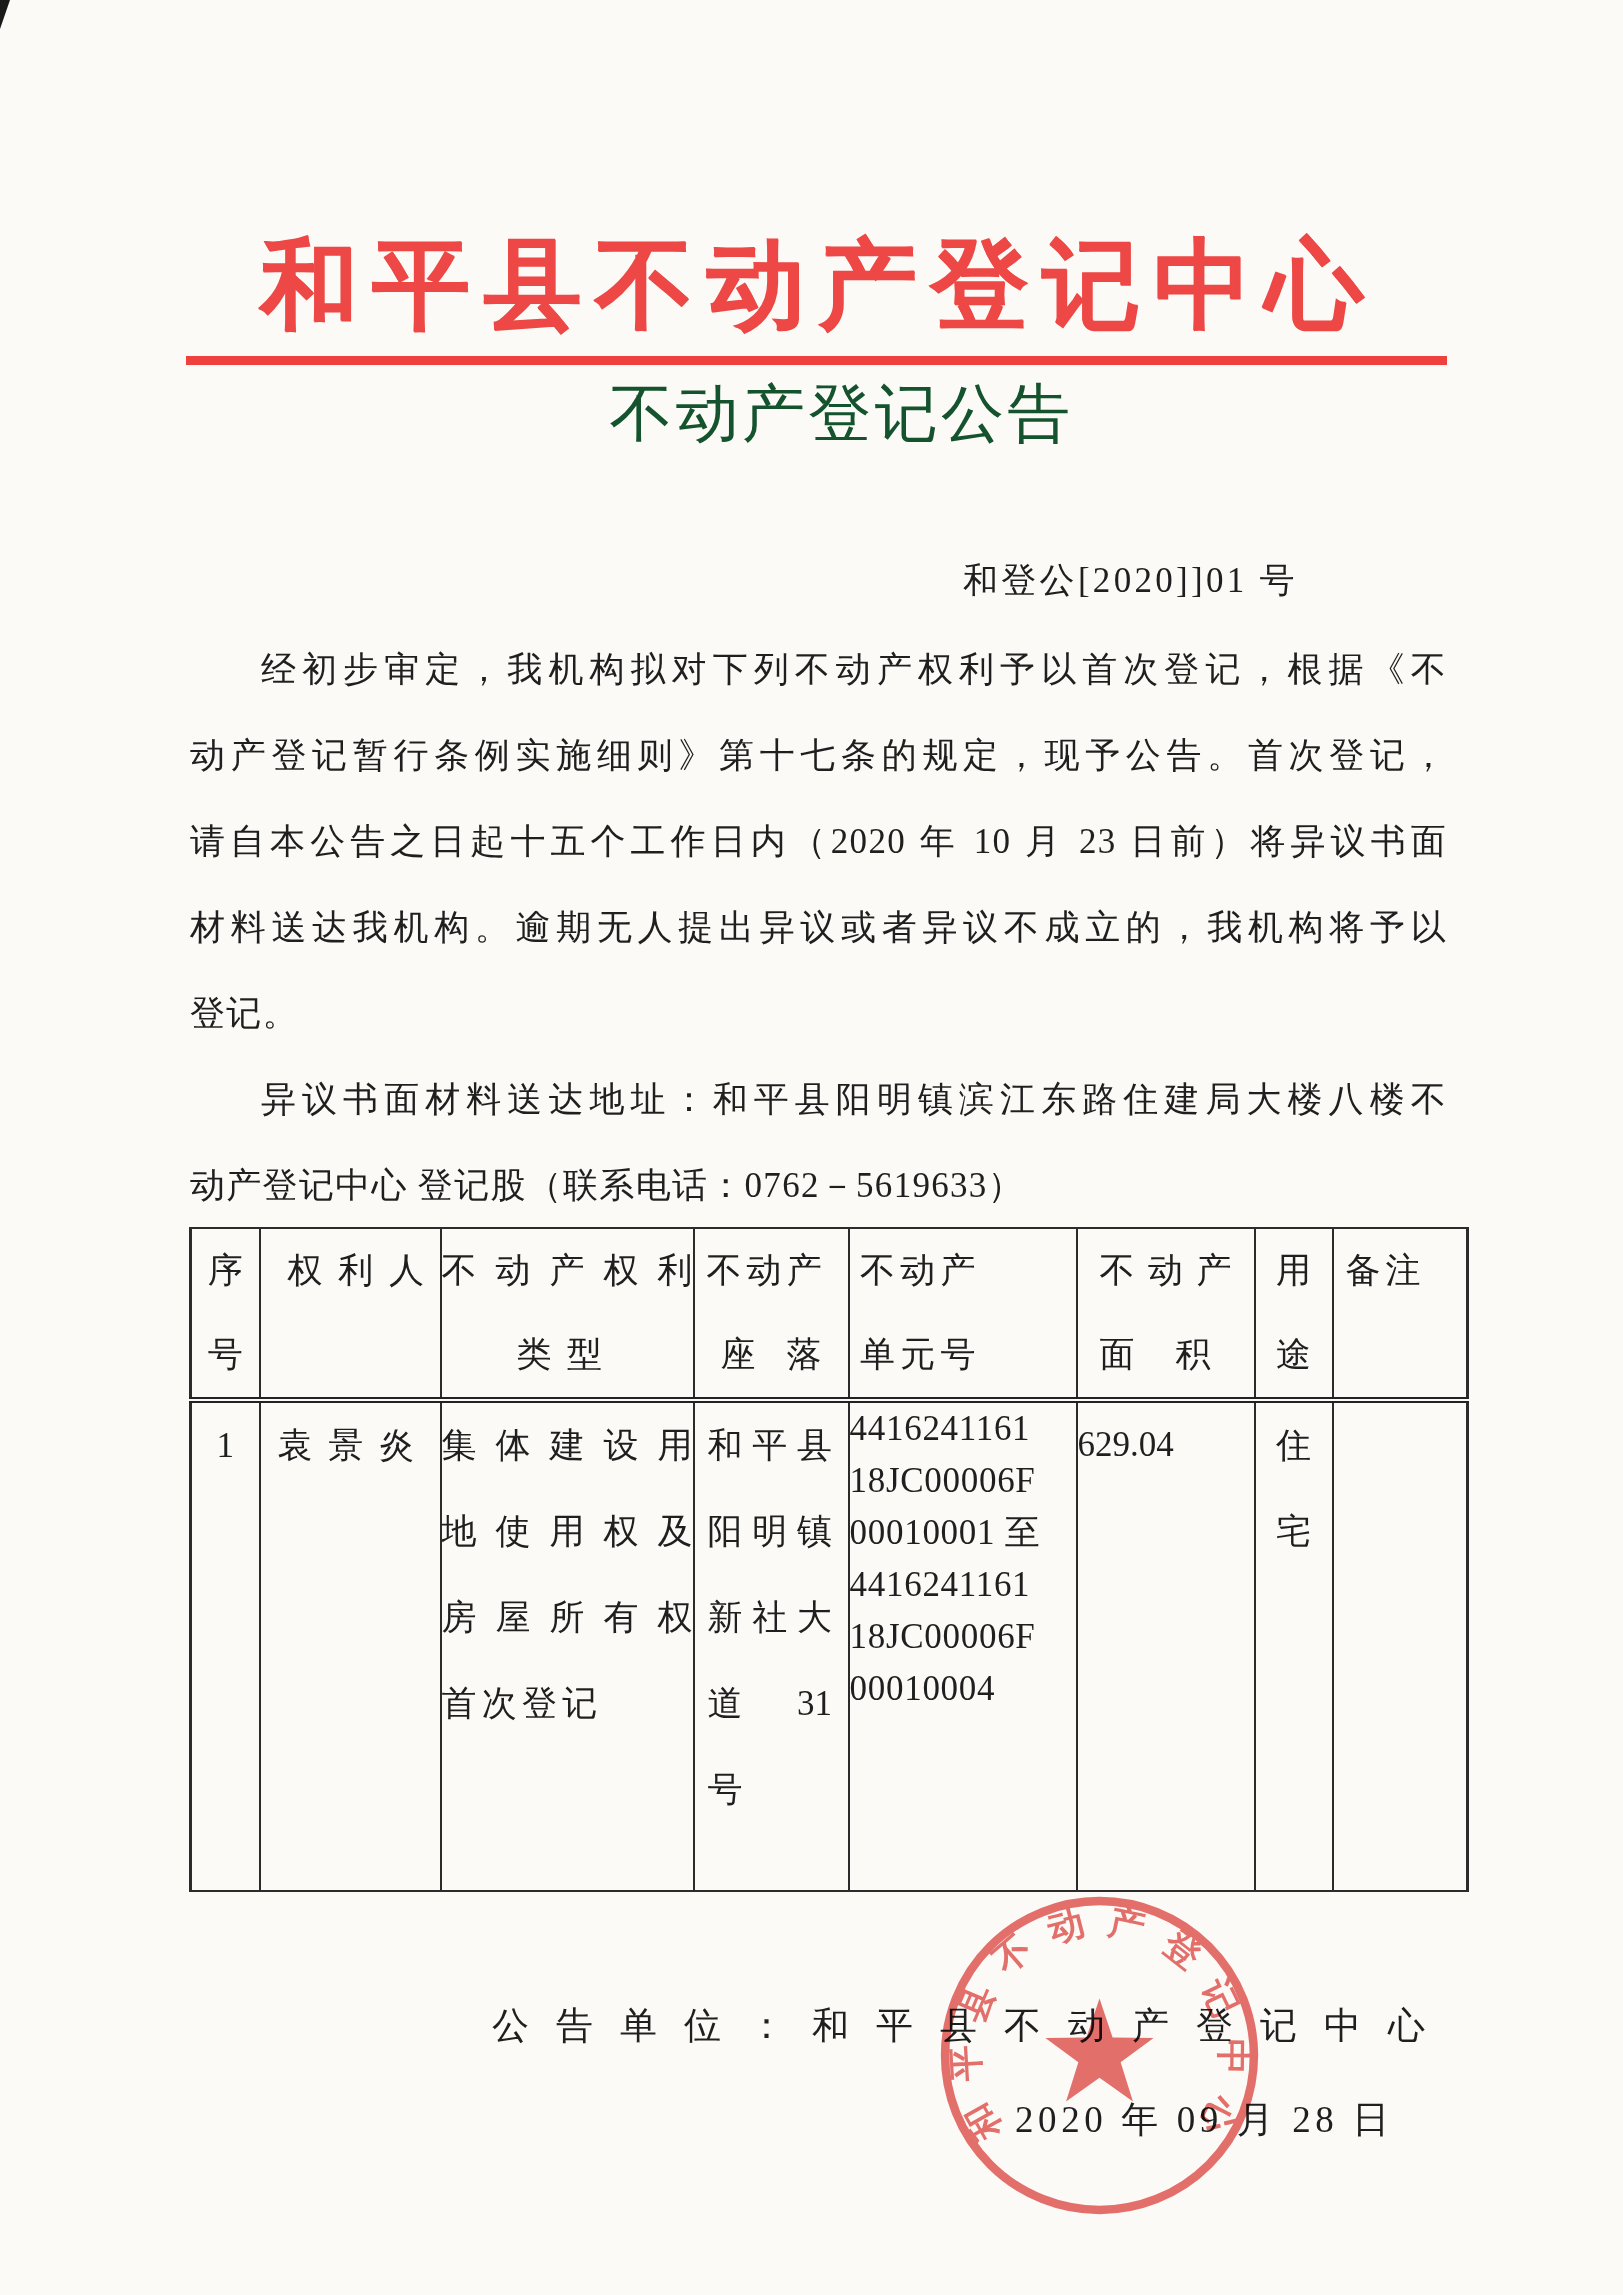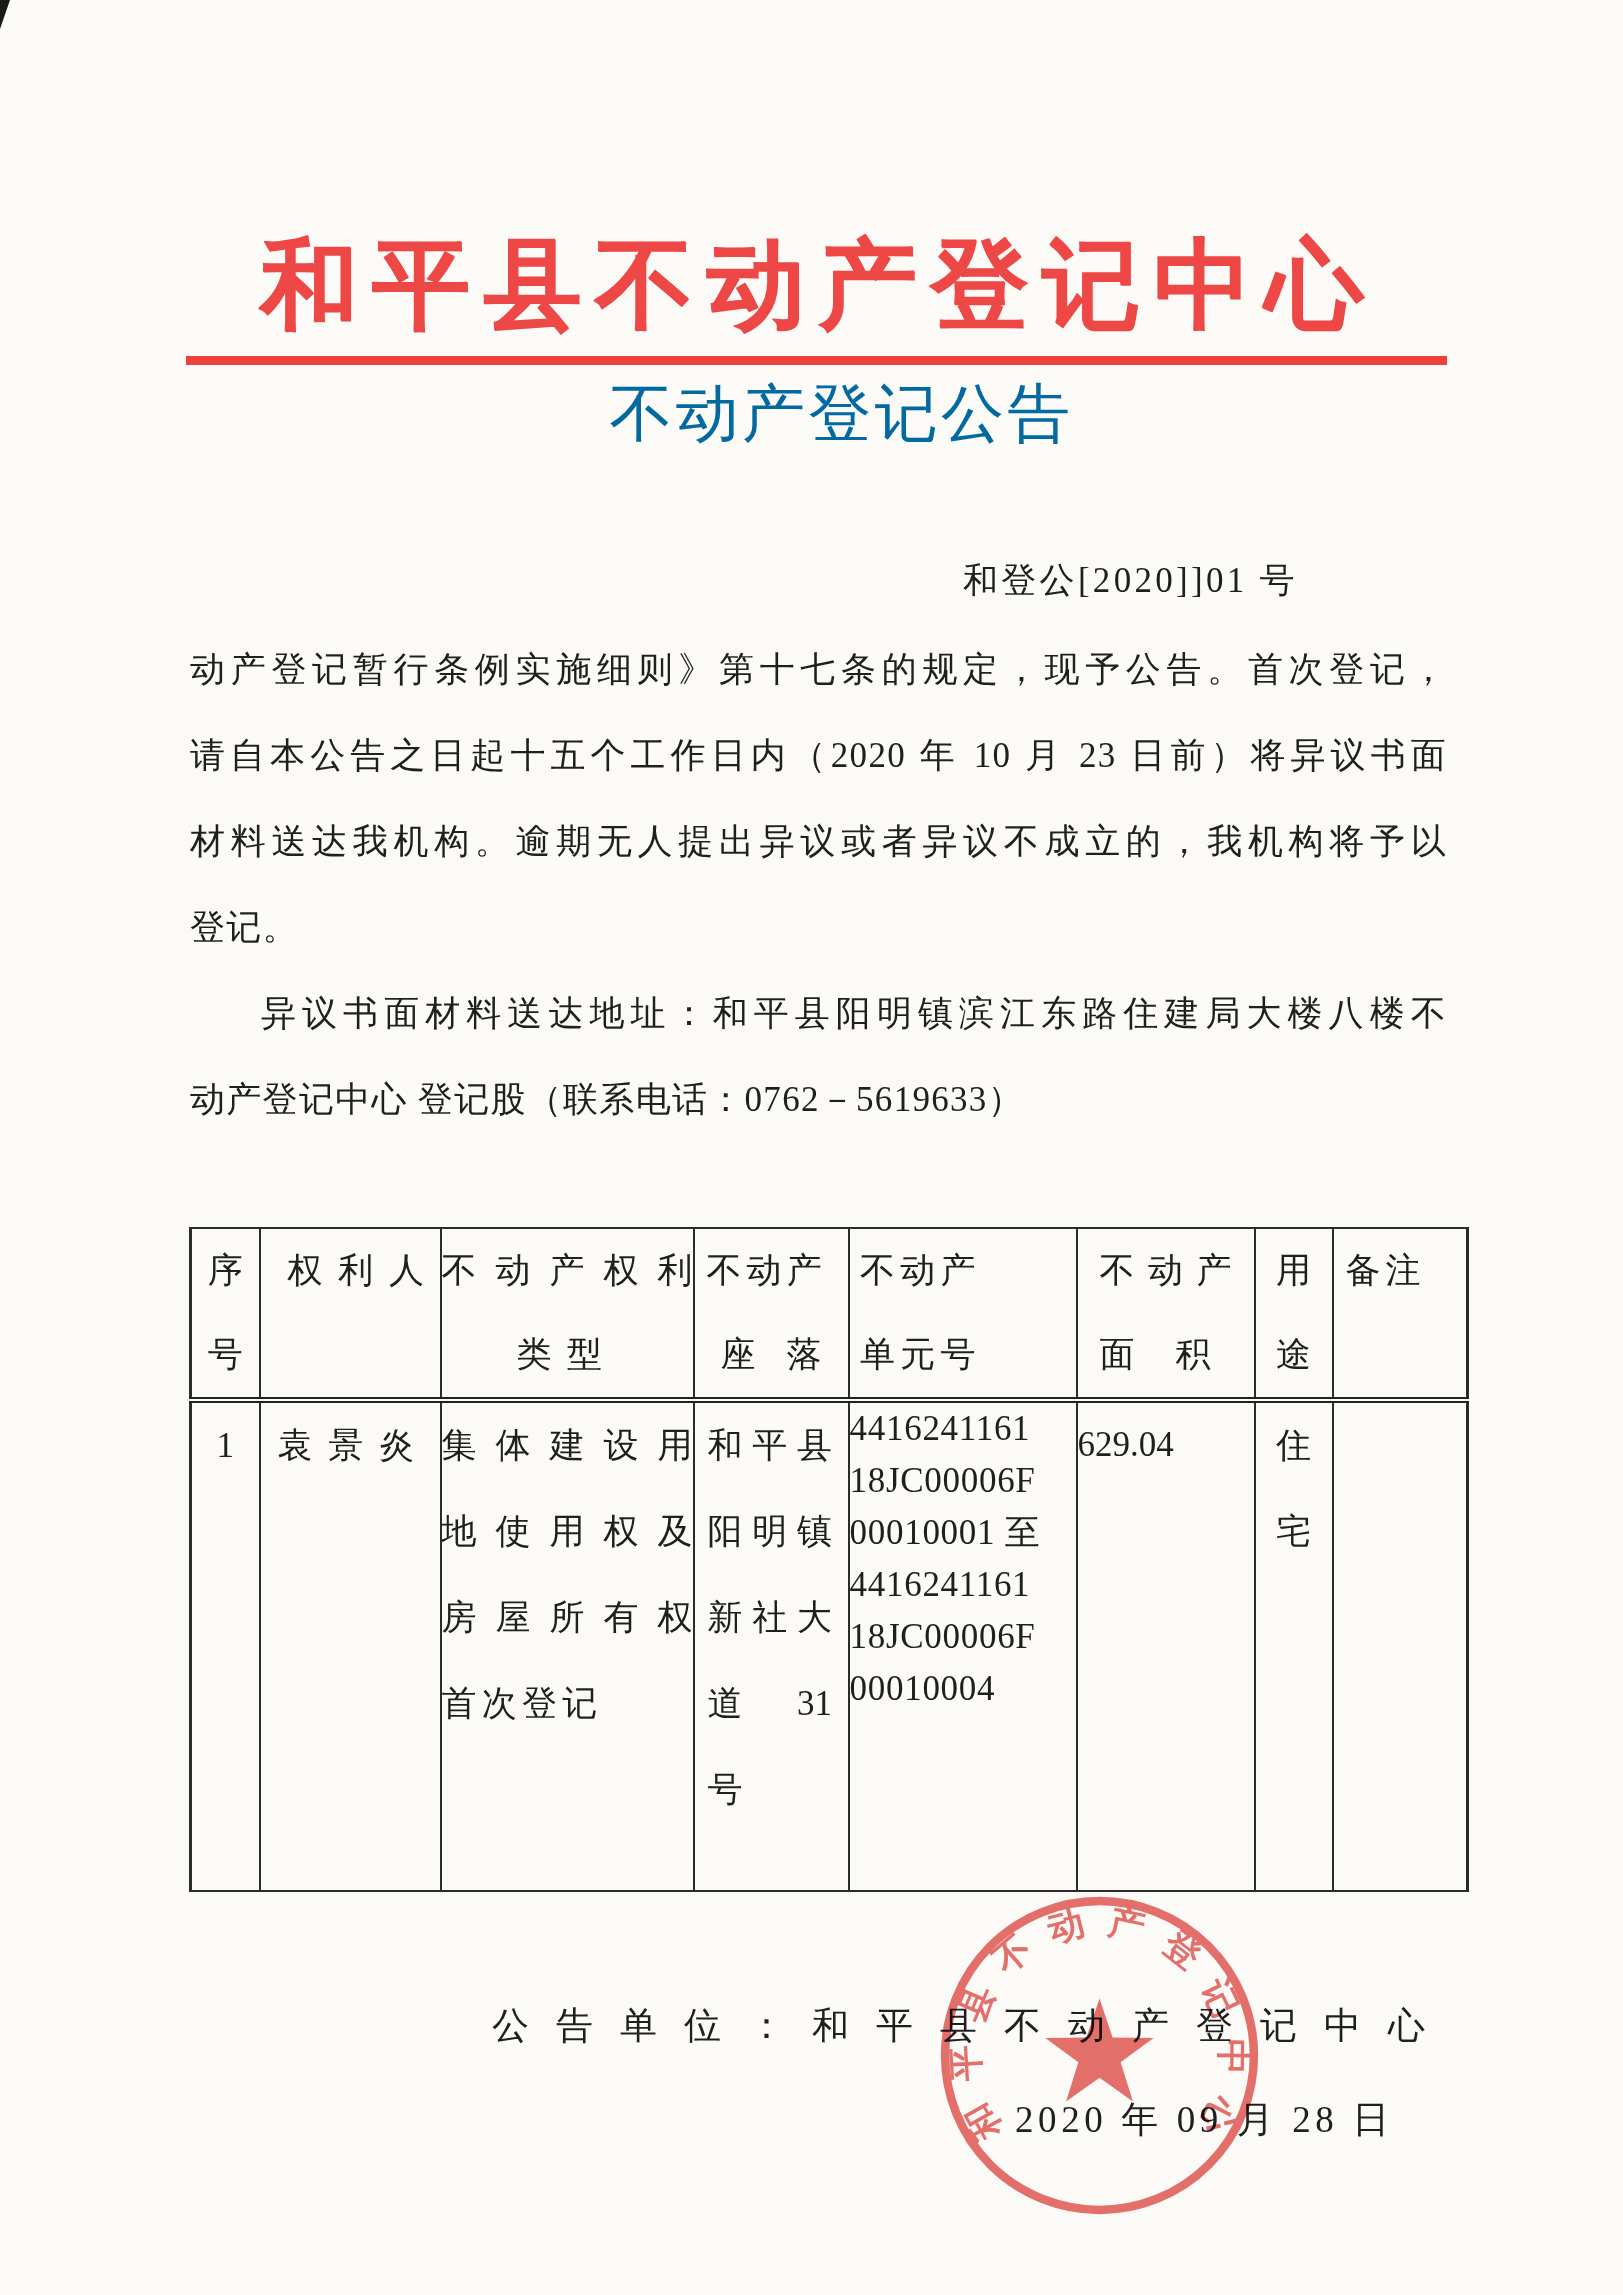--- a/index.html
+++ b/index.html
@@ -27,21 +27,21 @@
     text-shadow:0.7px 0.7px 0 #ed4845;
     white-space:nowrap;
   }
   .red-rule{
     position:absolute;left:186px;top:356px;width:1261px;height:8.5px;
     background:#ee403d;
   }
   .doc-title{
     position:absolute;left:190px;top:378px;width:1257px;
     font-size:63px;line-height:72px;text-align:center;text-indent:46px;
-    letter-spacing:3.3px;color:#0369a1;white-space:nowrap;
+    letter-spacing:3.3px;color:#14532d;white-space:nowrap;
   }
   .doc-number{
     position:absolute;left:963px;top:560px;
     font-size:35px;line-height:42px;letter-spacing:3.3px;white-space:nowrap;
   }
   .body-text{
     position:absolute;left:190px;top:627px;width:1257px;
     font-size:35px;line-height:86px;letter-spacing:1.3px;
   }
   .body-text .bline{width:1257px;}
@@ -95,20 +95,21 @@
 
   <div class="letterhead">和平县不动产登记中心</div>
 
   <div class="red-rule"></div>
 
   <div class="doc-title">不动产登记公告</div>
 
   <div class="doc-number">和登公[2020]]01 号</div>
 
   <div class="body-text">
+    <div class="bline fill indent">经初步审定，我机构拟对下列不动产权利予以首次登记，根据《不</div>
     <div class="bline fill">动产登记暂行条例实施细则》第十七条的规定，现予公告。首次登记，</div>
     <div class="bline fill">请自本公告之日起十五个工作日内（2020 年 10 月 23 日前）将异议书面</div>
     <div class="bline fill">材料送达我机构。逾期无人提出异议或者异议不成立的，我机构将予以</div>
     <div class="bline">登记。</div>
     <div class="bline fill indent">异议书面材料送达地址：和平县阳明镇滨江东路住建局大楼八楼不</div>
     <div class="bline">动产登记中心 登记股（联系电话：0762－5619633）</div>
   </div>
 
   <table class="reg-table">
     <colgroup>

